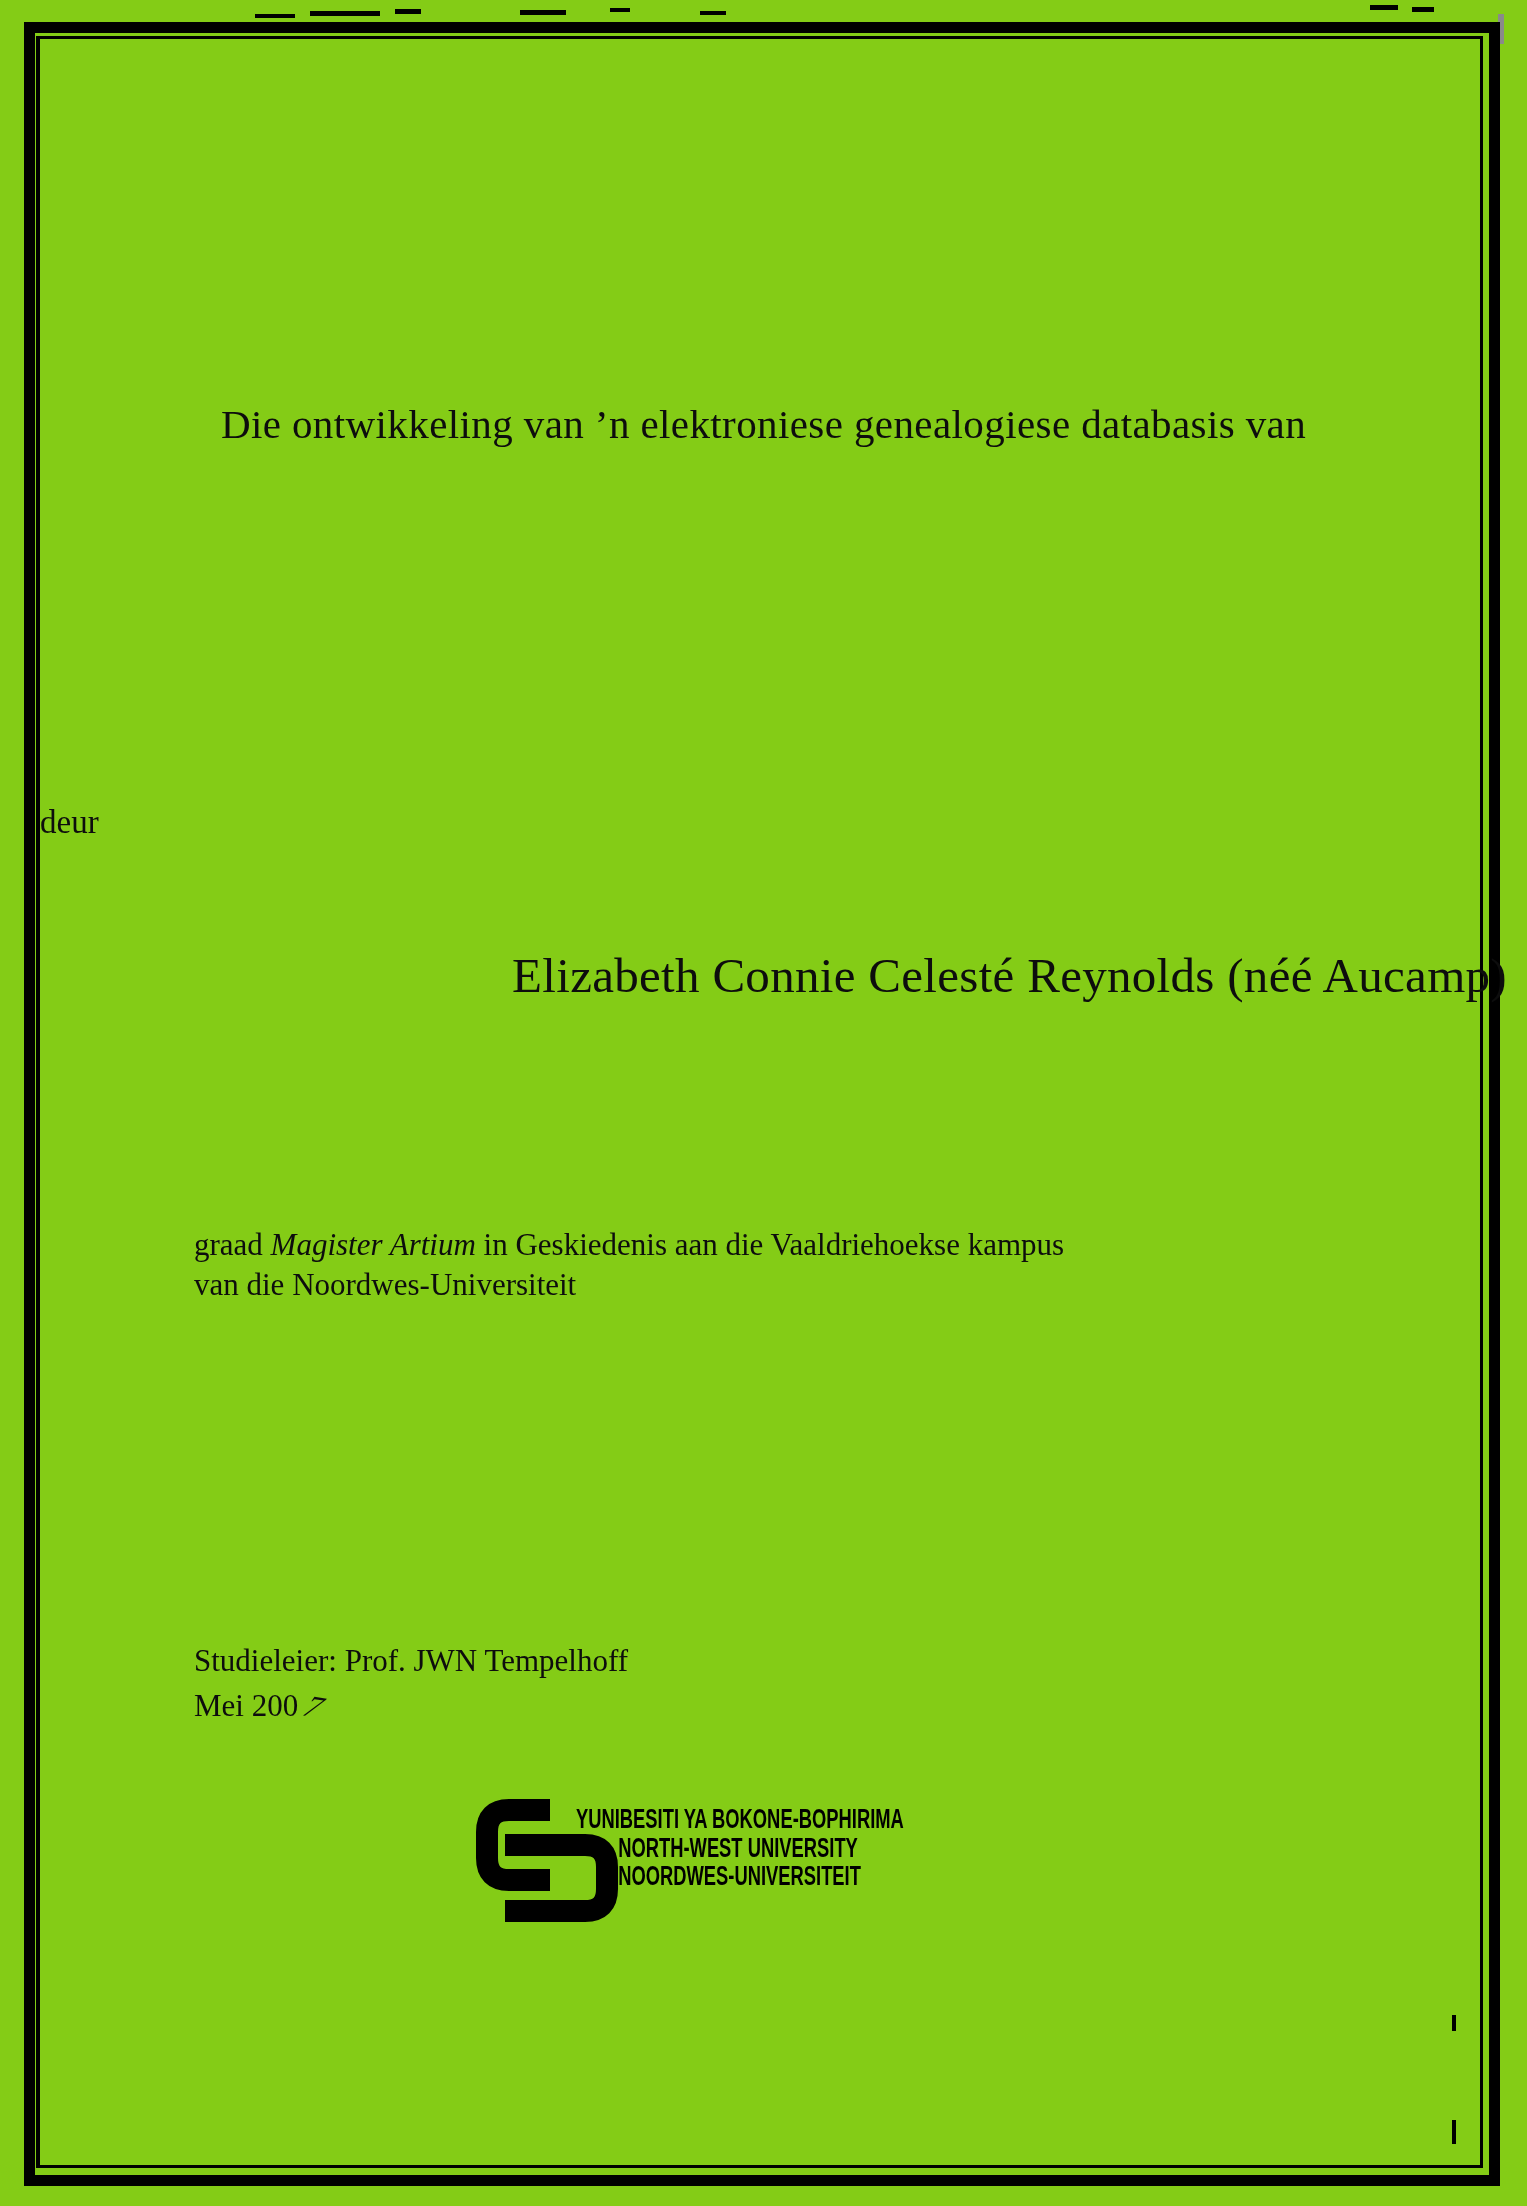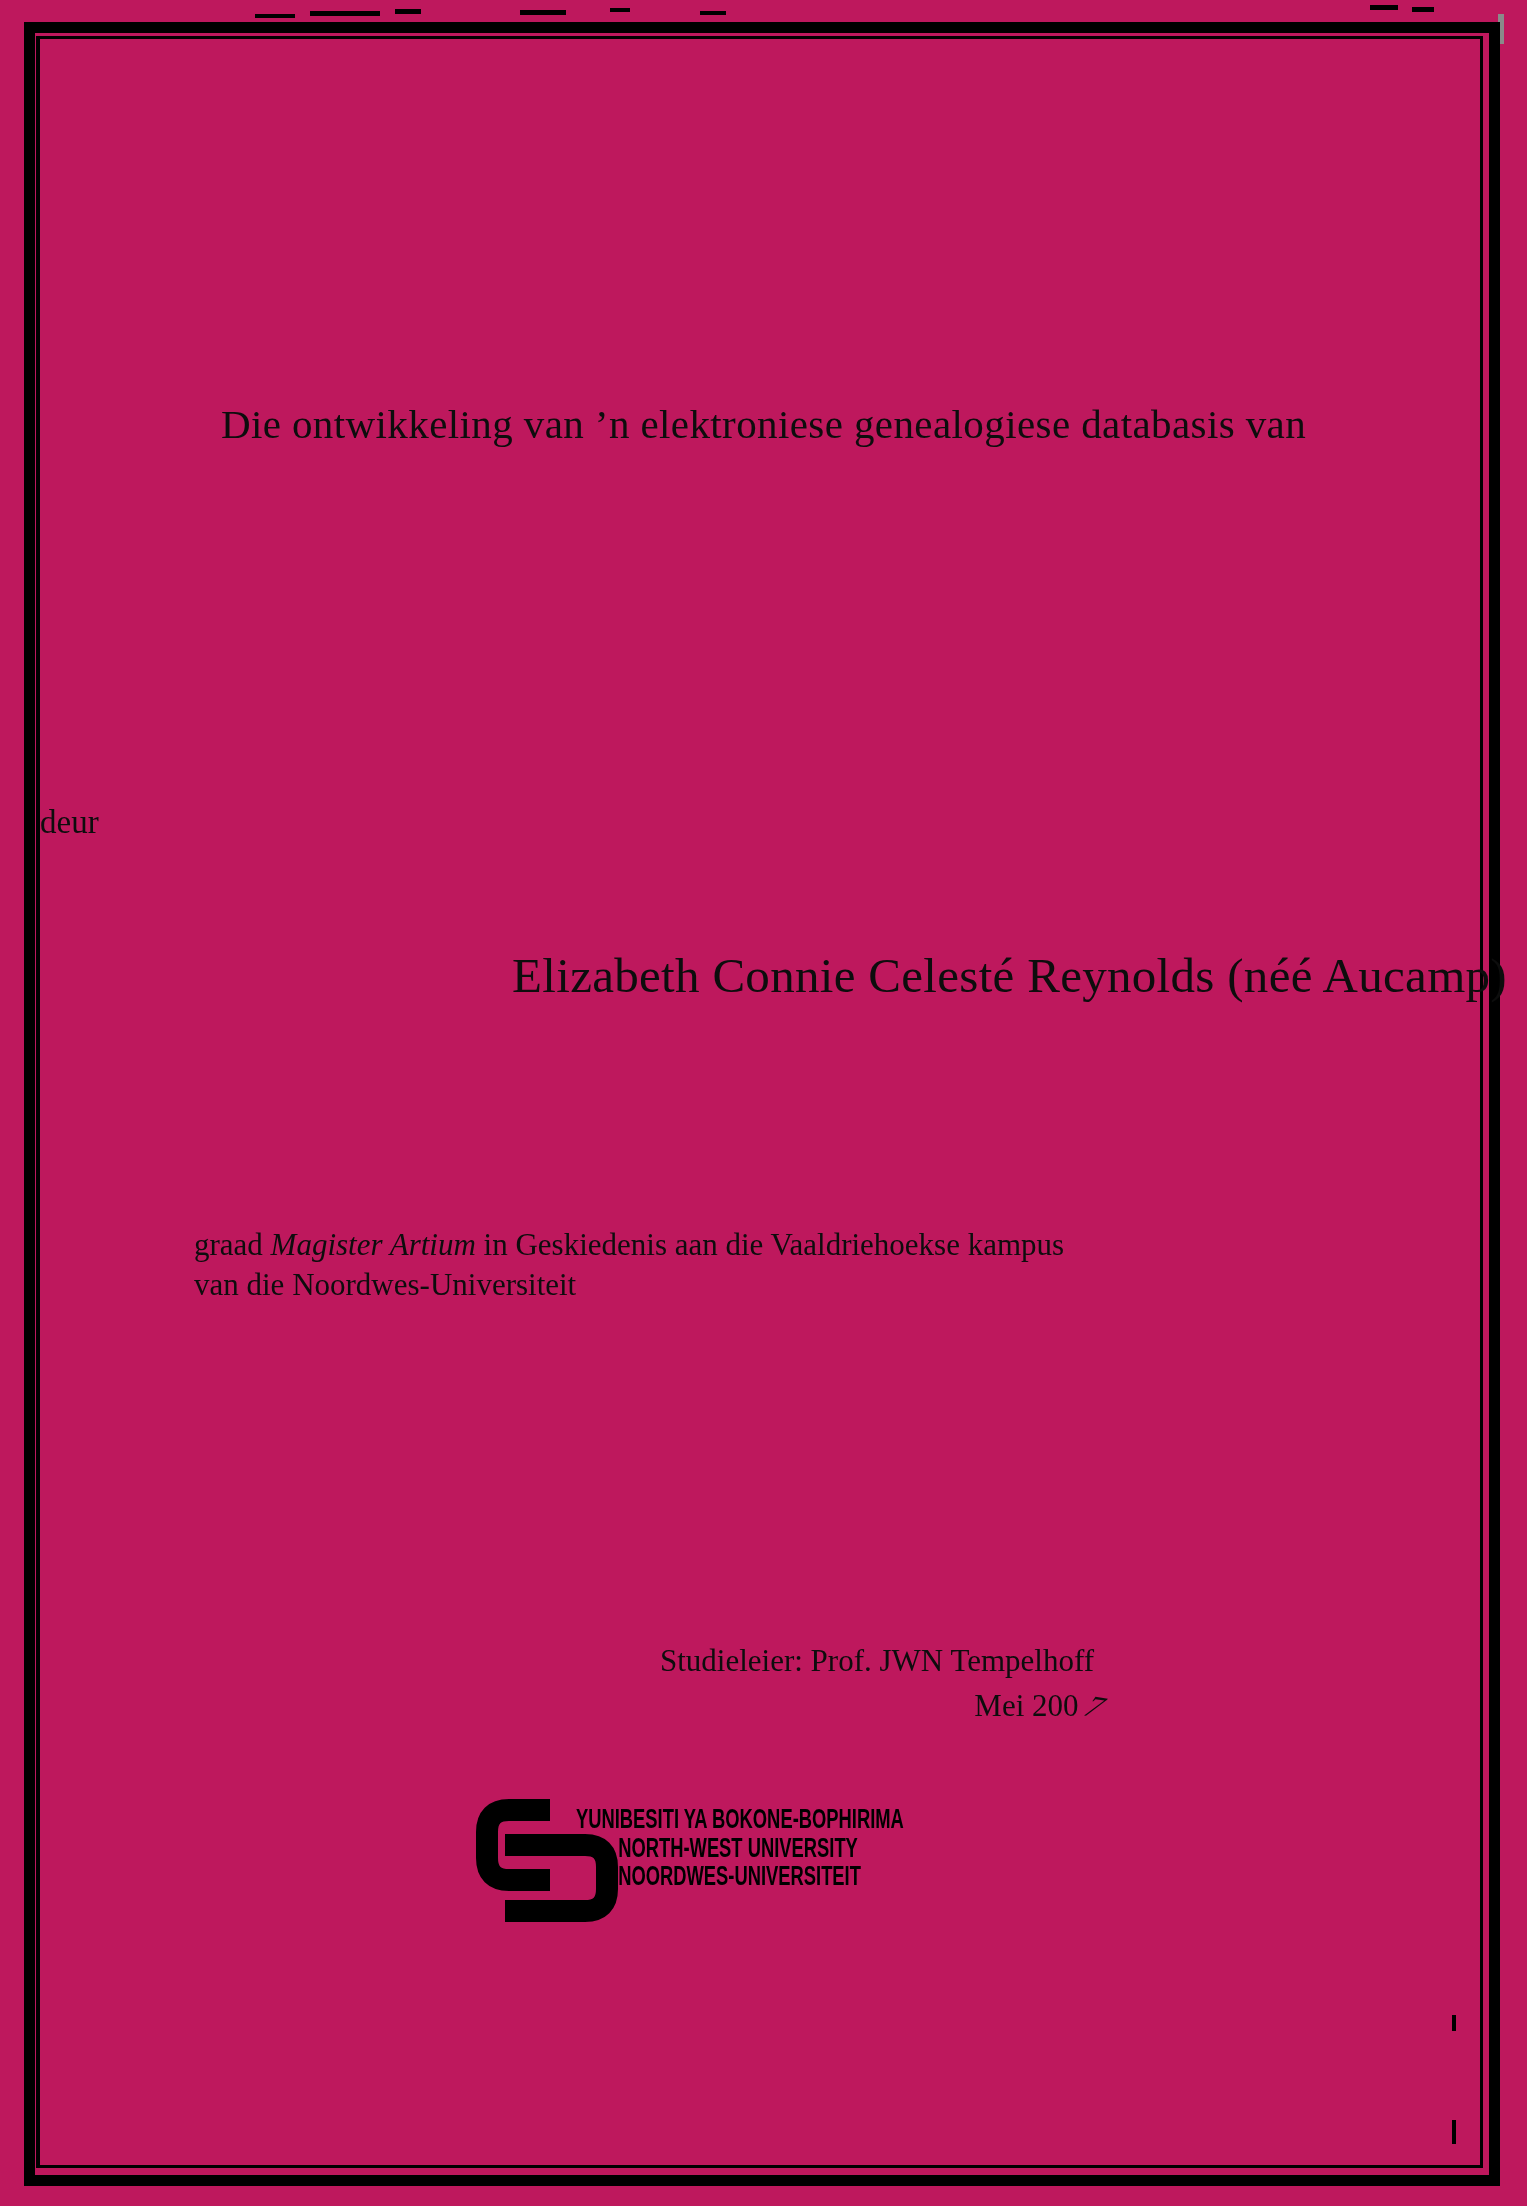--- a/index.html
+++ b/index.html
@@ -1,19 +1,19 @@
 <!DOCTYPE html>
 <html><head>
 <meta charset="utf-8">
 <style>
   html,body{margin:0;padding:0;background:#ffffff;}
   .page{
     position:relative;
     width:1527px;height:2206px;
-    background:#be185d;
+    background:#84cc16;
     font-family:"Liberation Serif","DejaVu Serif",serif;
     color:#0d0d0d;
     overflow:hidden;
   }
   
   .frame-outer{
     position:absolute;left:24px;top:22px;width:1476px;height:2164px;
     border:11px solid #000;box-sizing:border-box;
   }
   .frame-inner{
@@ -38,21 +38,21 @@
     text-align:right;font-size:49px;line-height:46px;letter-spacing:0.3px;
   }
   .statement-block{
     position:absolute;left:194px;width:1170px;top:1225px;
     font-size:31px;line-height:40px;
   }
   .statement-line1{text-align:justify;text-align-last:justify;}
   .statement-italic{font-style:italic;}
   .supervisor-block{
     position:absolute;left:194px;width:900px;top:1638px;
-    font-size:31px;line-height:45px;text-align:right;
+    font-size:31px;line-height:45px;
   }
   .odd-seven{display:inline-block;transform:rotate(9deg) skewX(-26deg);transform-origin:50% 78%;}
 
   .logo-mark{position:absolute;left:476px;top:1799px;}
   .logo-text{
     position:absolute;left:576px;top:1805px;
     font-family:"Liberation Sans","DejaVu Sans",sans-serif;
     font-weight:700;font-size:27px;line-height:28.5px;color:#000;
     white-space:nowrap;
     transform:scaleX(0.68);transform-origin:left top;

